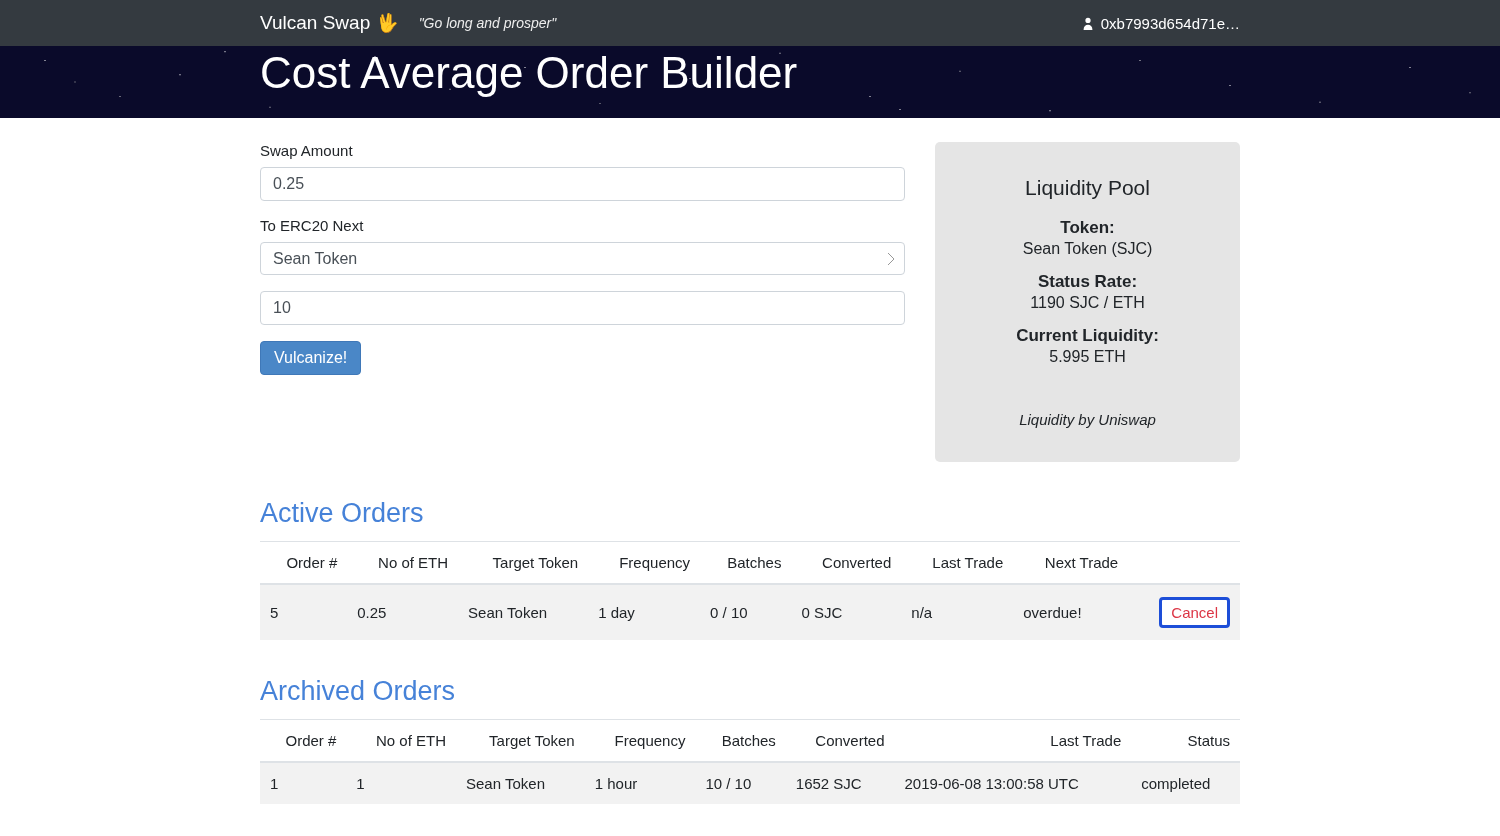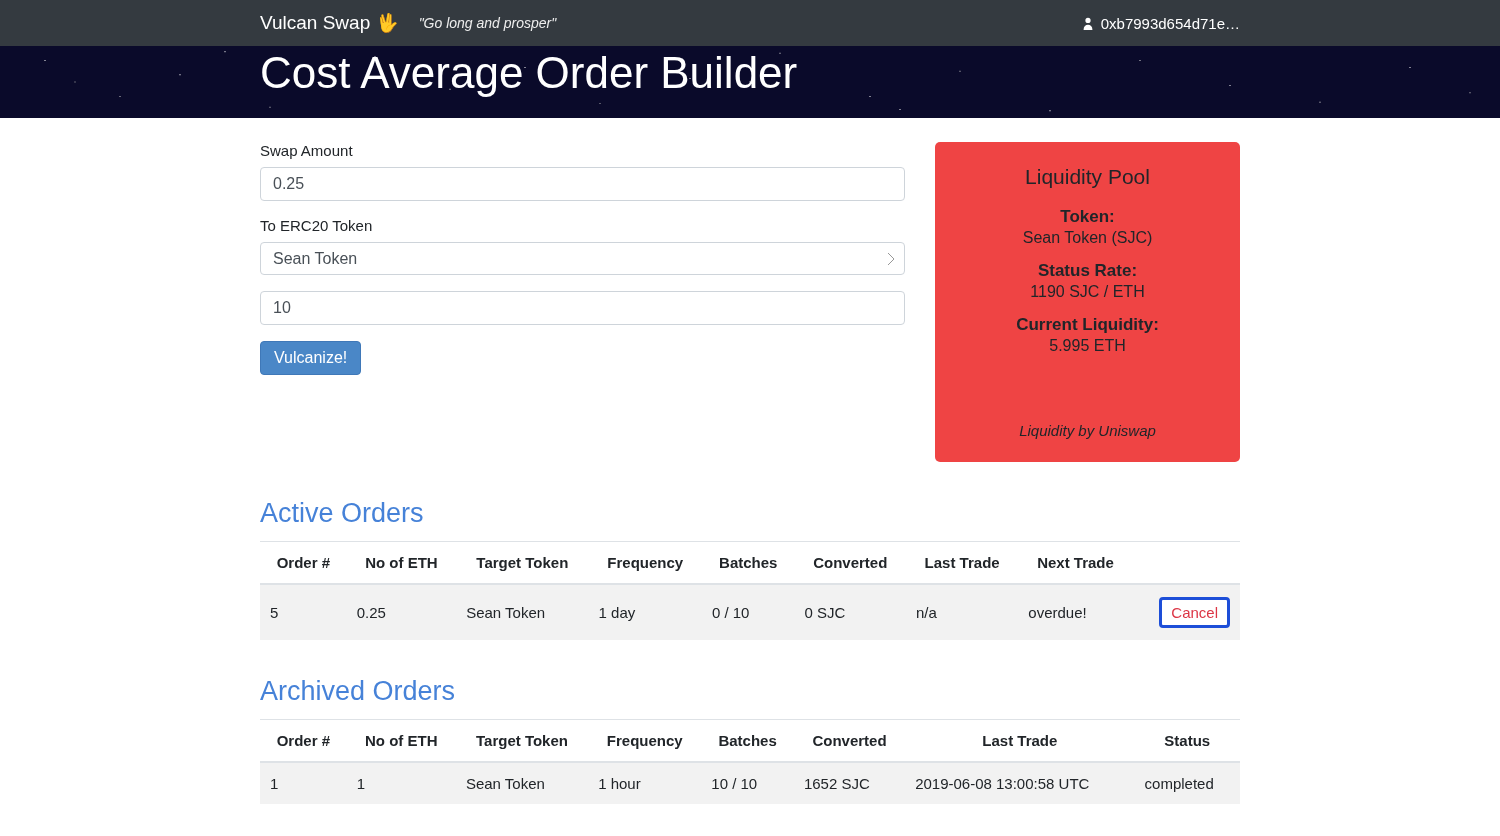--- a/index.html
+++ b/index.html
@@ -99,37 +99,37 @@
   background: #fff;
   color: #dc3545;
   border: 3px solid #1d4ed8;
   padding: 4px 9px;
   font-size: 15px;
   border-radius: 4px;
   cursor: pointer;
 }
 
 .card {
-  background: #ef4444;
+  background: #e5e5e5;
   border-radius: 5px;
-  padding: 23px 20px;
+  padding: 34px 20px;
   text-align: center;
   min-height: 320px;
   display: flex; flex-direction: column;
 }
 .card h3 { font-weight: 400; font-size: 21px; margin-bottom: 18px; }
 .card .kv { margin-bottom: 14px; }
 .card .k { font-weight: 700; font-size: 17px; }
 .card .v { font-size: 16px; margin-top: 2px; }
 .card .footer { margin-top: auto; font-style: italic; font-size: 15px; }
 
 .section { margin-top: 36px; }
 
 .table { width: 100%; border-collapse: collapse; font-size: 15px; }
-.table thead th { text-align: center; font-weight: 700; padding: 12px 10px; border-bottom: 2px solid #dee2e6; border-top: 1px solid #dee2e6; }
+.table thead th { text-align: right; font-weight: 400; padding: 12px 10px; border-bottom: 2px solid #dee2e6; border-top: 1px solid #dee2e6; }
 .table tbody td { padding: 12px 10px; border-top: 1px solid #dee2e6; }
 .table tbody tr:nth-child(odd) { background: #f2f2f2; }
 .action-cell { text-align: right; }
 </style>
 </head>
 <body>
 
 <nav class="navbar">
   <div class="navbar-inner">
     <div class="brand-left">
@@ -157,21 +157,21 @@
 <div class="container">
   <div class="row">
     <div class="col-left">
 
       <div class="form-group">
         <label class="form-label">Swap Amount</label>
         <input class="form-control" value="0.25" style="">
       </div>
 
       <div class="form-group">
-        <label class="form-label">To ERC20 Token</label>
+        <label class="form-label">To ERC20 Next</label>
         <div class="select-wrap">
           <select class="form-control">
             <option>Sean Token</option>
           </select>
         </div>
       </div>
 
 
       <div class="form-group">
         <input class="form-control" value="10" style="">

